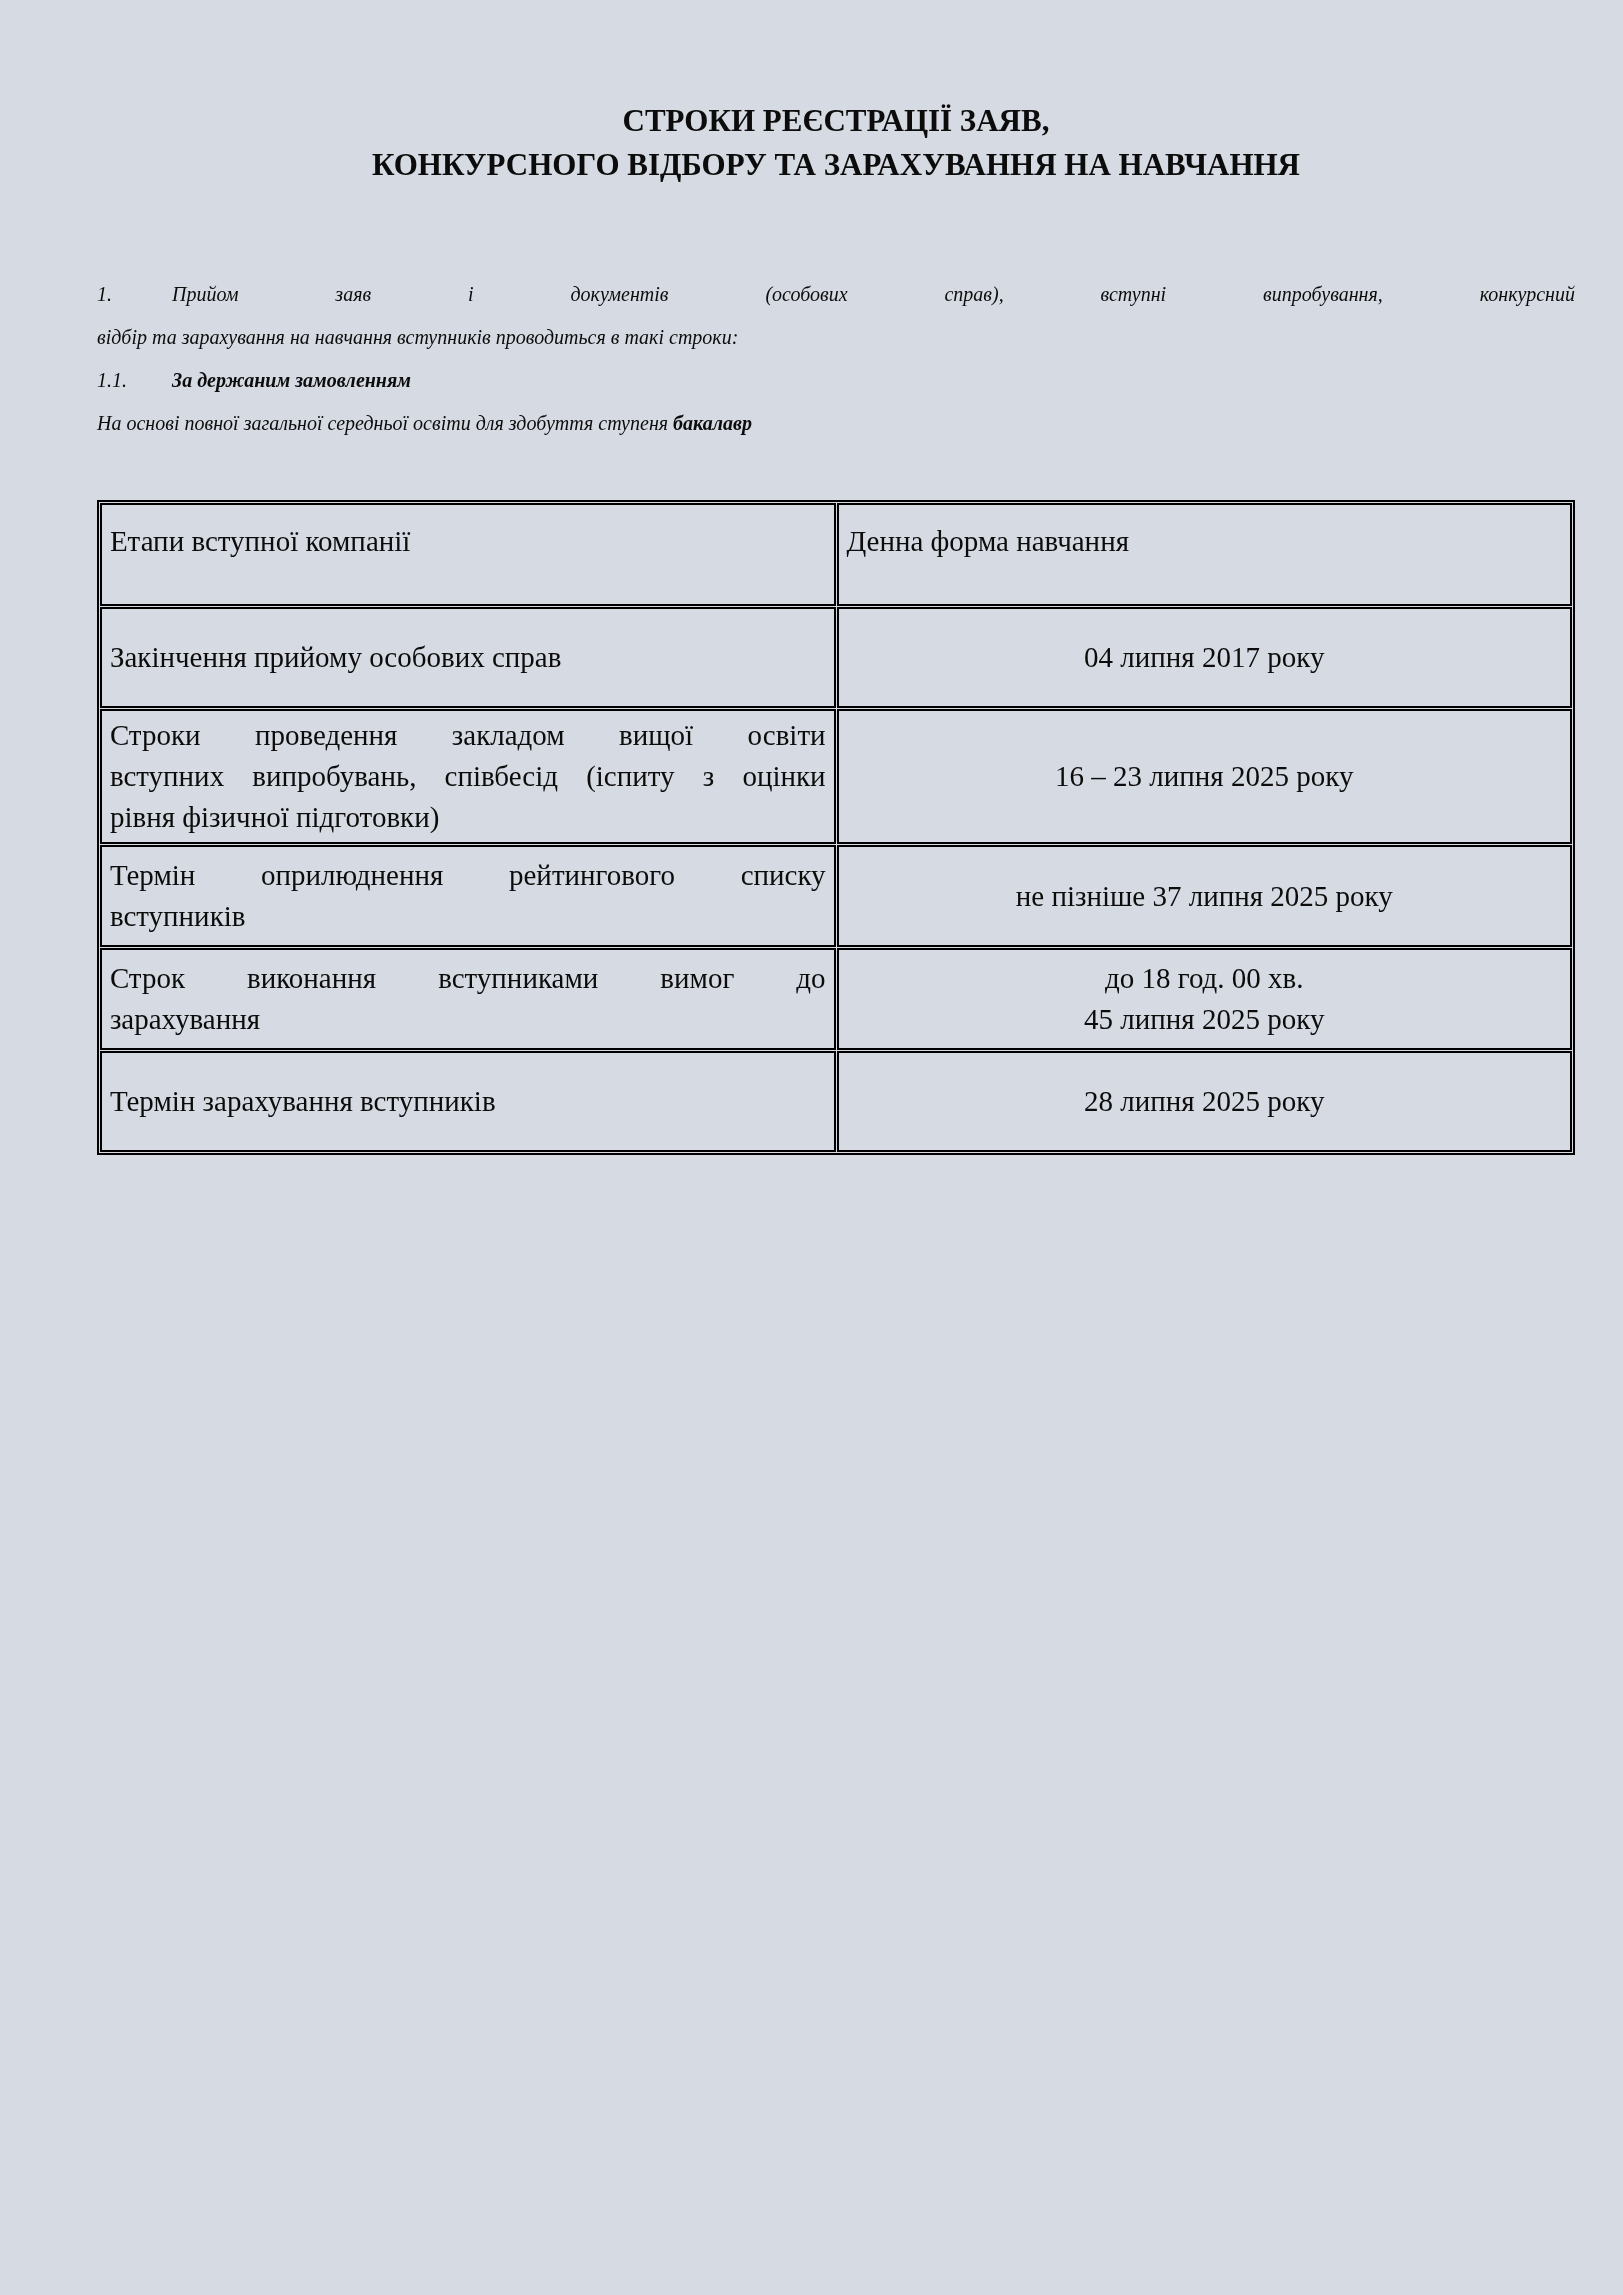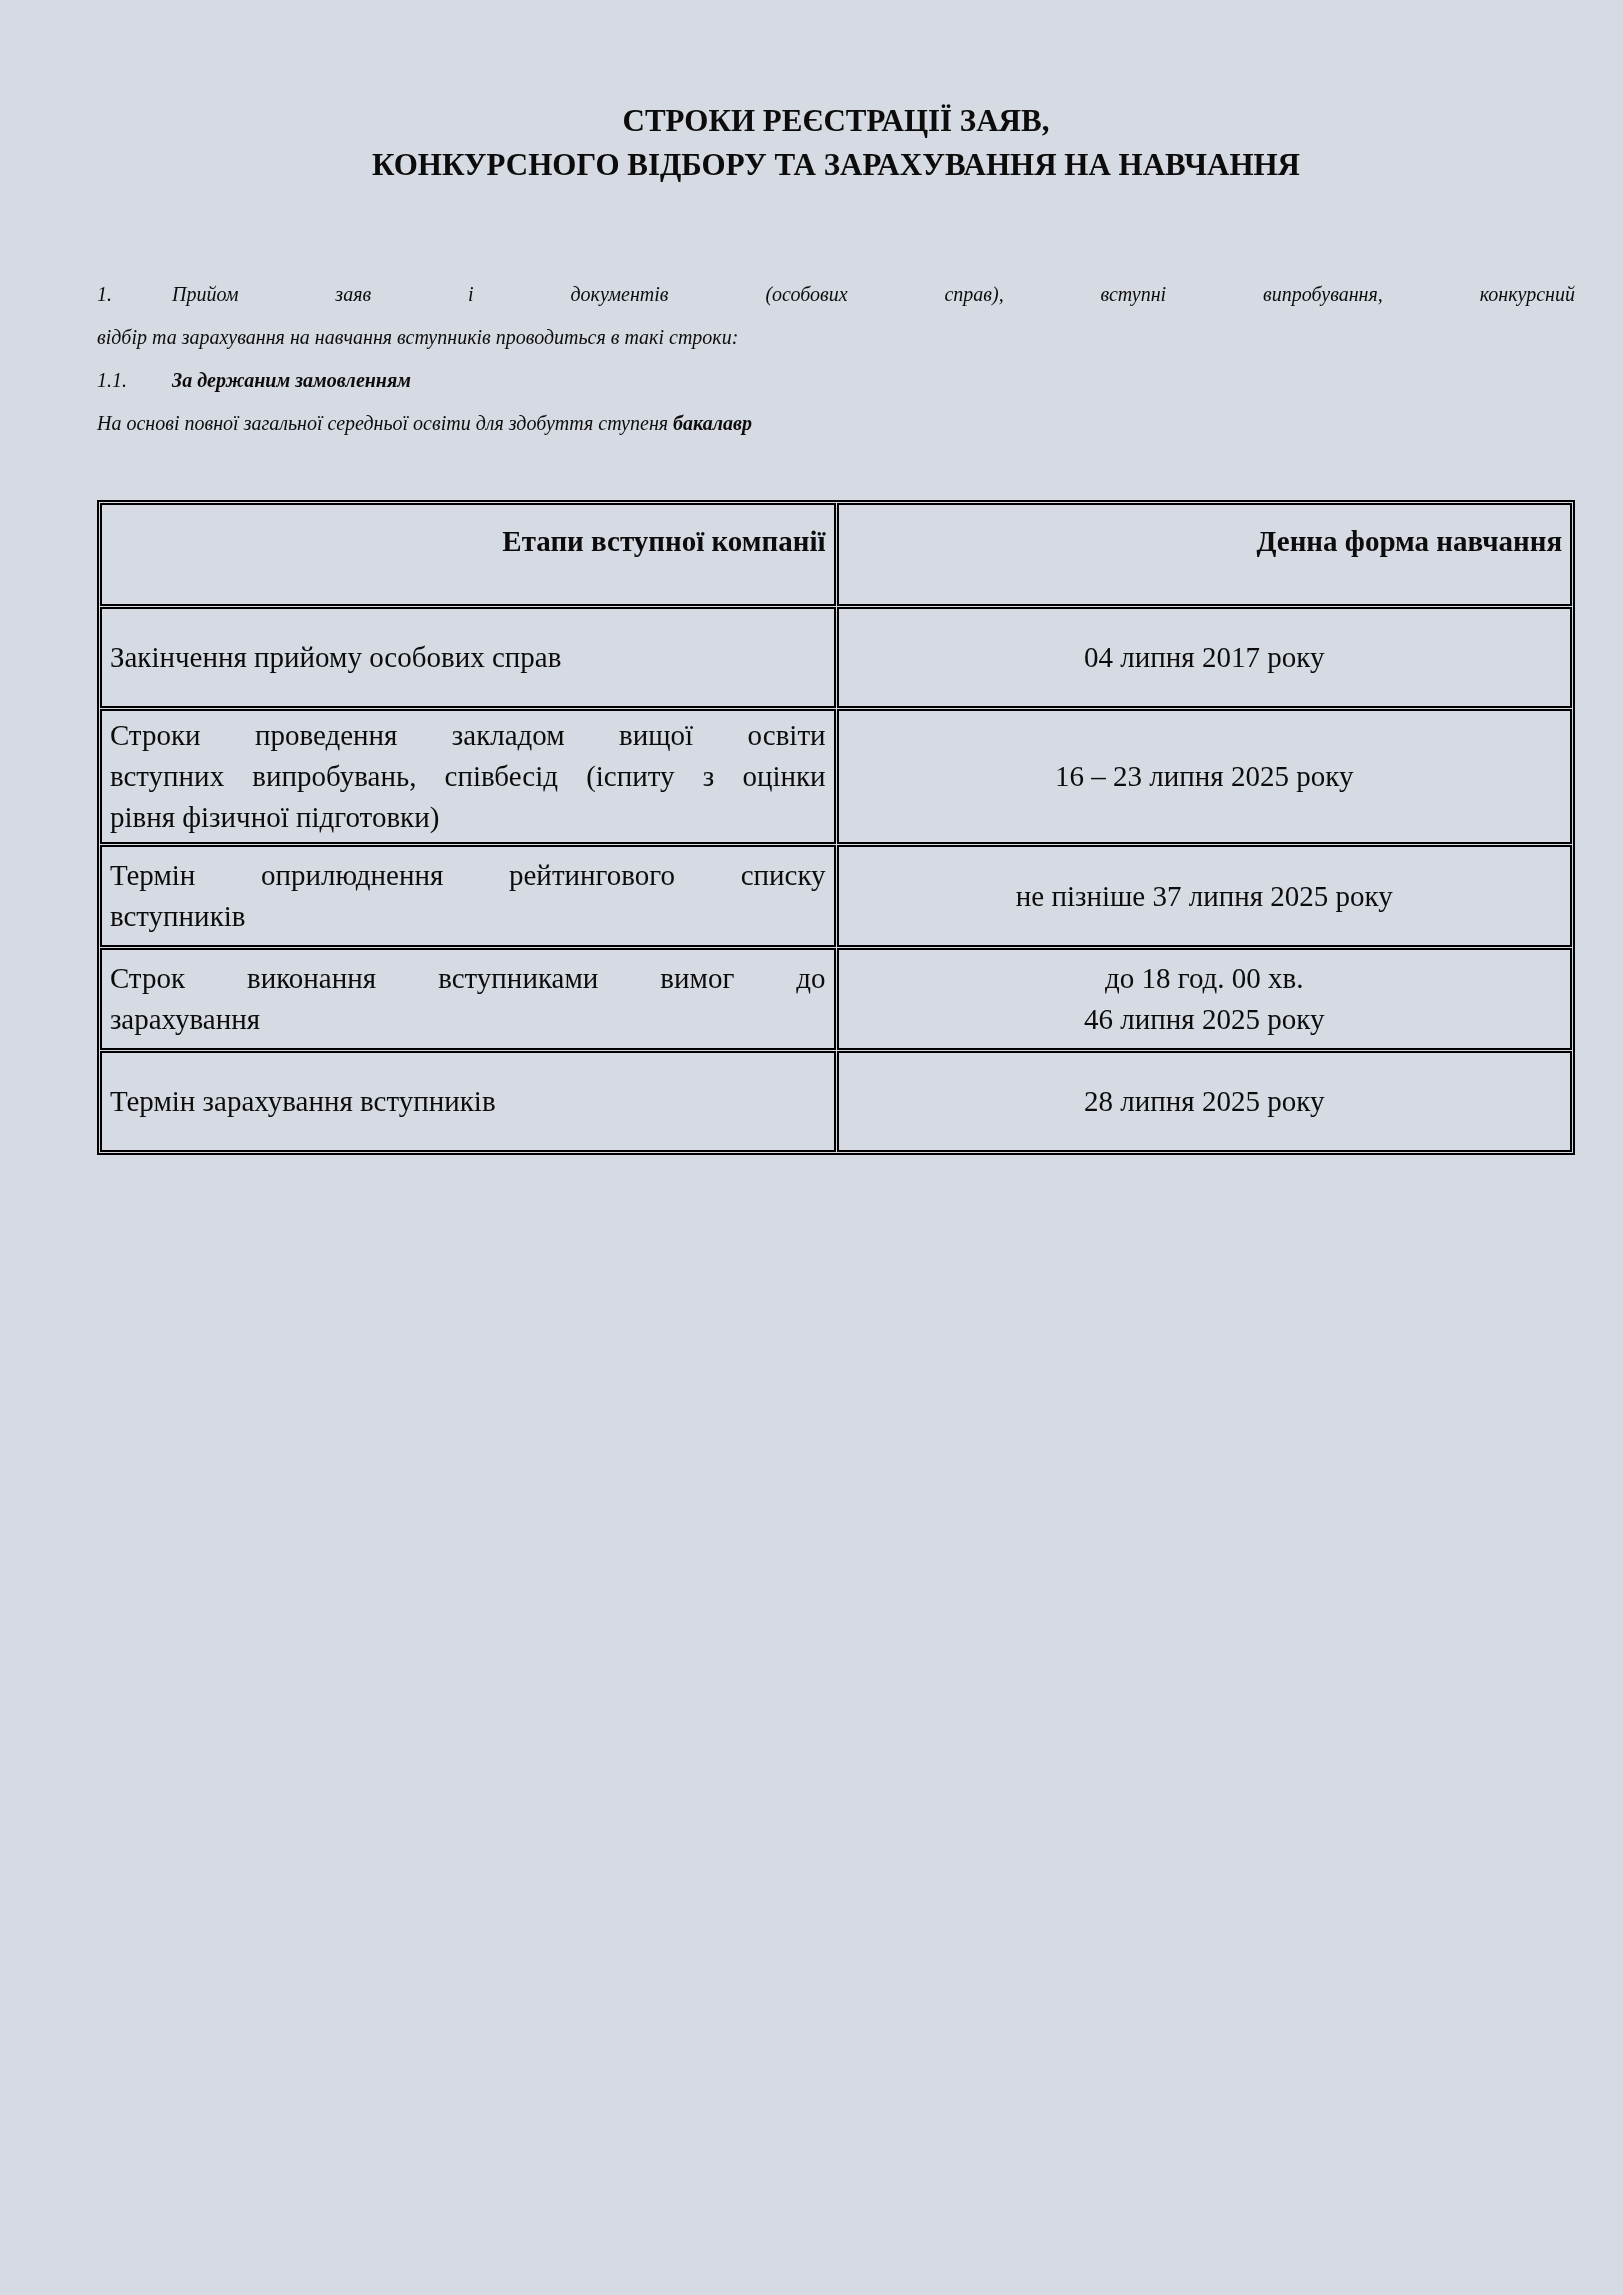--- a/index.html
+++ b/index.html
@@ -55,22 +55,22 @@
     line-height: 41px;
   }
   table.schedule th,
   table.schedule td {
     border: 2px solid #000;
     padding: 3.9px 7.9px;
     background: transparent;
   }
   table.schedule th {
     width: 50%;
-    font-weight: bold;
-    text-align: right;
+    font-weight: normal;
+    text-align: left;
     vertical-align: top;
     height: 79px;
     padding-top: 15.7px;
   }
   td.stage {
     text-align: left;
     vertical-align: middle;
   }
   td.value {
     text-align: center;
@@ -133,21 +133,21 @@
         </td>
         <td class="value">не пізніше 37 липня 2025 року</td>
       </tr>
       <tr class="r-std">
         <td class="stage">
           <div class="jline">Строк виконання вступниками вимог до</div>
           <div>зарахування</div>
         </td>
         <td class="value">
           <div>до 18 год. 00 хв.</div>
-          <div>46 липня 2025 року</div>
+          <div>45 липня 2025 року</div>
         </td>
       </tr>
       <tr class="r-std">
         <td class="stage">Термін зарахування вступників</td>
         <td class="value">28 липня 2025 року</td>
       </tr>
     </tbody>
   </table>
 
 </div>

